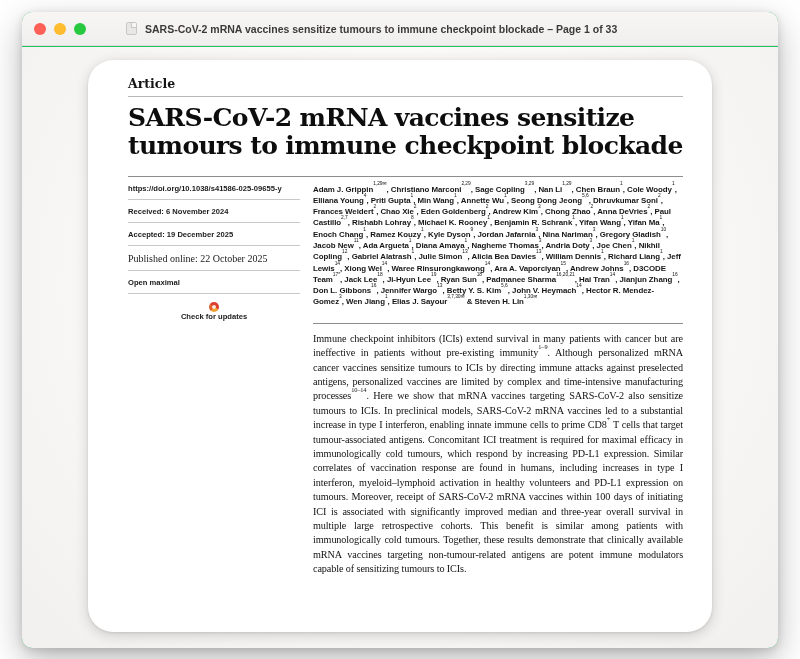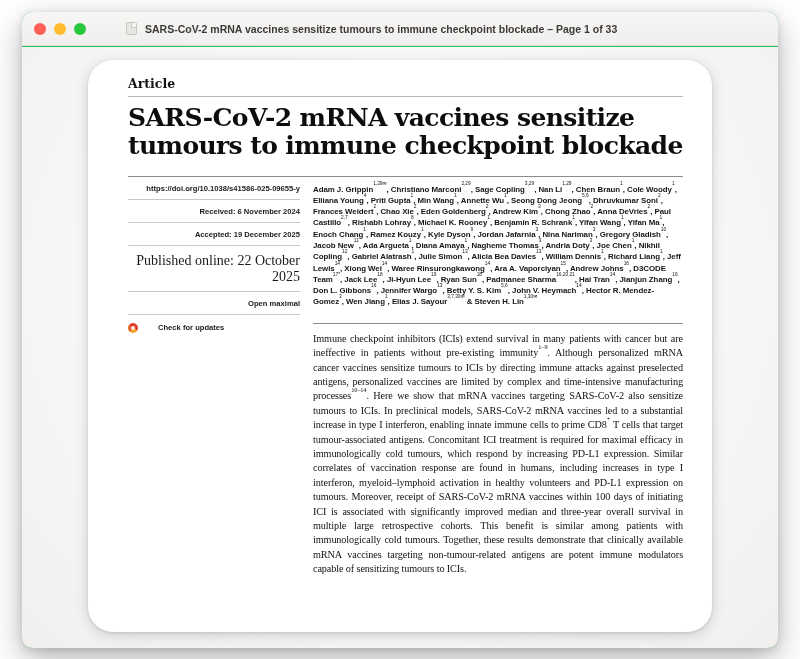--- a/index.html
+++ b/index.html
@@ -59,26 +59,26 @@
     font-size: 25px; line-height: 1.13; letter-spacing: -0.6px;
     margin: 7px 0 15px 0; color: #0d0d0d;
   }
 
   .cols { display: flex; gap: 13px; border-top: 1px solid #8f8d8a; }
   .meta-col { width: 172px; flex: 0 0 172px; }
   .main-col { flex: 1; min-width: 0; }
 
   .meta-row {
     border-bottom: 1px solid #cbc9c6; padding: 7px 0 6px 0;
-    font-size: 7.6px; font-weight: 700; color: #1b1b1b; letter-spacing: 0; text-align: right;
+    font-size: 7.6px; font-weight: 700; color: #1b1b1b; letter-spacing: 0;
   }
   .meta-row.serif {
-    font-family: "Liberation Serif", serif; font-weight: 400; font-size: 14px;
+    font-family: "Liberation Serif", serif; font-weight: 400; font-size: 10px;
   }
-  .meta-row.updates { display: flex; align-items: center; gap: 20px; border-bottom: 0; padding-top: 8px; }
+  .meta-row.updates { display: flex; align-items: center; gap: 0; border-bottom: 0; padding-top: 8px; flex-direction: column; }
   .crossmark-icon {
     width: 10px; height: 10px; border-radius: 50%; flex: 0 0 auto;
     background: conic-gradient(from -50deg, #de4030 0 170deg, #f0a12e 170deg 270deg, #e2622d 270deg 360deg);
     position: relative;
   }
   .crossmark-icon::after {
     content: ""; position: absolute; left: 3px; top: 3px; width: 4px; height: 4px;
     background: #fbe9dc; border-radius: 50%;
   }
 

